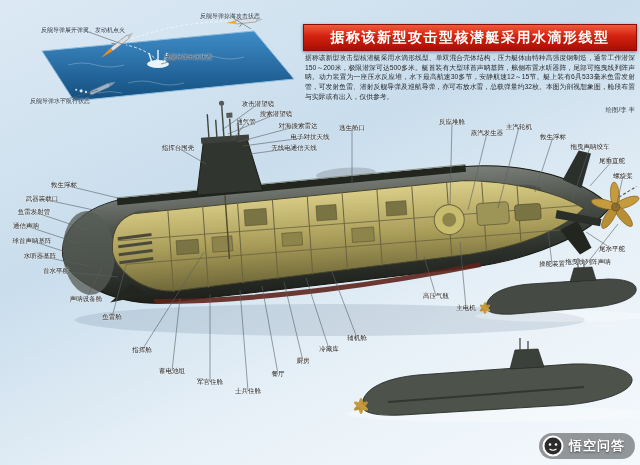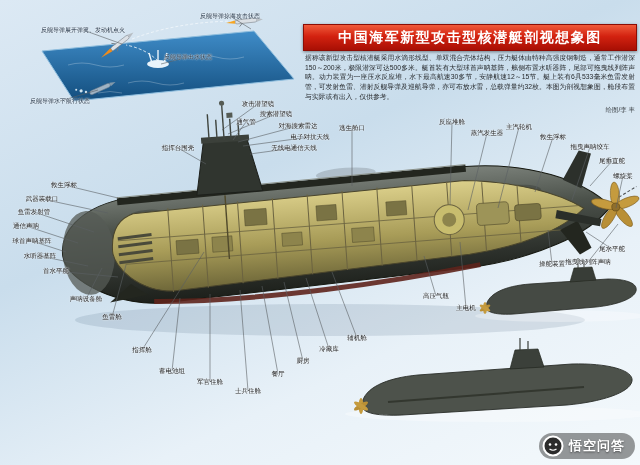--- a/index.html
+++ b/index.html
@@ -318,21 +318,21 @@
           <line x1="180" y1="52" x2="153" y2="59"></line>
           <line x1="52" y1="96" x2="90" y2="85"></line>
         </svg>
     <div class="lbl" style="left: 222px; top: 11px;">反舰导弹掠海攻击状态</div>
         <div class="lbl" style="left: 75px; top: 25px;">反舰导弹展开弹翼、发动机点火</div>
         <div class="lbl" style="left: 180px; top: 52px;">反舰导弹出水状态</div>
         <div class="lbl" style="left: 52px; top: 96px;">反舰导弹水下航行状态</div>
       </div>
   </div>
 
-  <div class="title-banner">中国海军新型攻击型核潜艇剖视想象图</div>
+  <div class="title-banner">据称该新型攻击型核潜艇采用水滴形线型</div>
   <div class="desc">据称该新型攻击型核潜艇采用水滴形线型、单双混合壳体结构，压力艇体由特种高强度钢制造，通常工作潜深150～200米，极限潜深可达500多米。艇首装有大型球首声呐基阵，舷侧布置水听器阵，尾部可拖曳线列阵声呐。动力装置为一座压水反应堆，水下最高航速30多节，安静航速12～15节。艇上装有6具533毫米鱼雷发射管，可发射鱼雷、潜射反舰导弹及巡航导弹，亦可布放水雷，总载弹量约32枚。本图为剖视想象图，舱段布置与实际或有出入，仅供参考。</div>
   <div class="credit">绘图/李 丰</div>
 
   <div class="watermark">
     <svg width="22" height="22" viewBox="-11 -11 22 22">
       <circle r="9.5" fill="#2b2b2b" stroke="#ffffff" stroke-width="2"></circle>
       <circle cx="-3" cy="-1.5" r="1.3" fill="#ffffff"></circle>
       <circle cx="3" cy="-1.5" r="1.3" fill="#ffffff"></circle>
       <path d="M-3.5,3 Q0,5.5 3.5,3" stroke="#ffffff" stroke-width="1.2" fill="none"></path>
     </svg>

